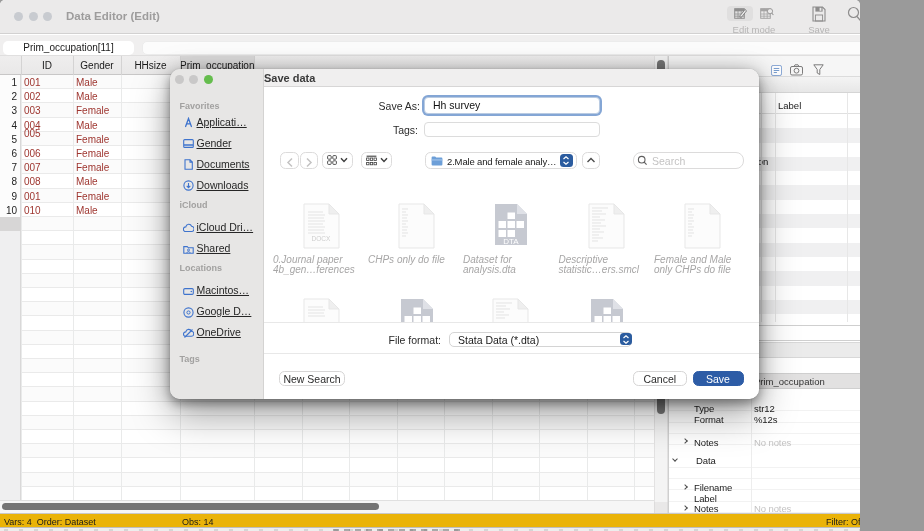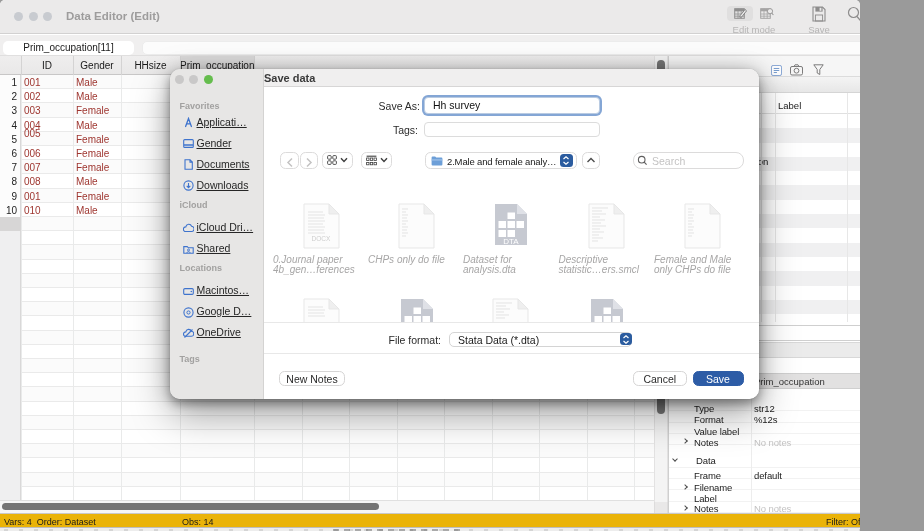--- a/index.html
+++ b/index.html
@@ -237,35 +237,28 @@
       <div class="abs" style="left:82px;top:31px;width:1px;height:124px;background:#ededed;"></div>
       <div class="abs phead"><span style="padding-left:85px;">Prim_occupation</span></div>
       <div class="abs prow" style="top:45px;">
           <span class="plbl">Type</span>
           <span class="pval">str12</span>
         </div>
       <div class="abs prow" style="top:56.3px;">
           <span class="plbl">Format</span>
           <span class="pval">%12s</span>
         </div>
-      <div class="abs prow" style="top:67.6px;">
-          <span class="plbl">Value label</span>
-        </div>
       <div class="abs prow" style="top:78.9px;">
           <span class="parr"></span>
           <span class="plbl">Notes</span>
           <span class="pval pgray">No notes</span>
         </div>
       <div class="abs prow" style="top:97px;">
           <span class="parr parrd" style="left:4px;"></span>
           <span class="plbl" style="left:15px;padding-left:12px;">Data</span>
-        </div>
-      <div class="abs prow" style="top:111.8px;">
-          <span class="plbl">Frame</span>
-          <span class="pval">default</span>
         </div>
       <div class="abs prow" style="top:124px;">
           <span class="parr"></span>
           <span class="plbl">Filename</span>
         </div>
       <div class="abs prow" style="top:134.6px;">
           <span class="plbl">Label</span>
         </div>
       <div class="abs prow" style="top:145.2px;">
           <span class="parr"></span>
@@ -500,18 +493,18 @@
     <div class="abs fsep" style="top:253px;"></div>
     <div class="abs dlabel" style="left:211px;top:265px;width:60px;">File format:</div>
     <div class="abs" style="left:279px;top:262.5px;width:183px;height:15px;background:#fff;border:1px solid #d4d4d4;border-radius:5px;"></div>
     <div class="abs" style="left:288px;top:265px;font-size:10.5px;color:#1a1a1a;">Stata Data (*.dta)</div>
     <div class="abs" style="left:449.5px;top:264px;width:12px;height:12px;background:#2b5c9f;border-radius:3.5px;"></div>
     <svg class="abs" style="left:451.5px;top:265.8px;" width="8" height="9" viewBox="0 0 8 9">
       <path d="M1.5 3 L4 0.8 L6.5 3 M1.5 6 L4 8.2 L6.5 6" fill="none" stroke="#fff" stroke-width="1.2"></path>
     </svg>
     <div class="abs fsep" style="top:284px;"></div>
 
-    <div class="abs dbtn" style="left:109px;width:66px;line-height:14px;">New Notes</div>
+    <div class="abs dbtn" style="left:109px;width:66px;line-height:14px;">New Search</div>
     <div class="abs dbtn" style="left:462.5px;width:54.5px;line-height:14px;">Cancel</div>
     <div class="abs dbtn" style="left:522.5px;width:51px;line-height:14px;background:#2d5ca6;border-color:#2d5ca6;color:#fff;">Save</div>
   </div>
 
 </div>
 
 </body></html>

